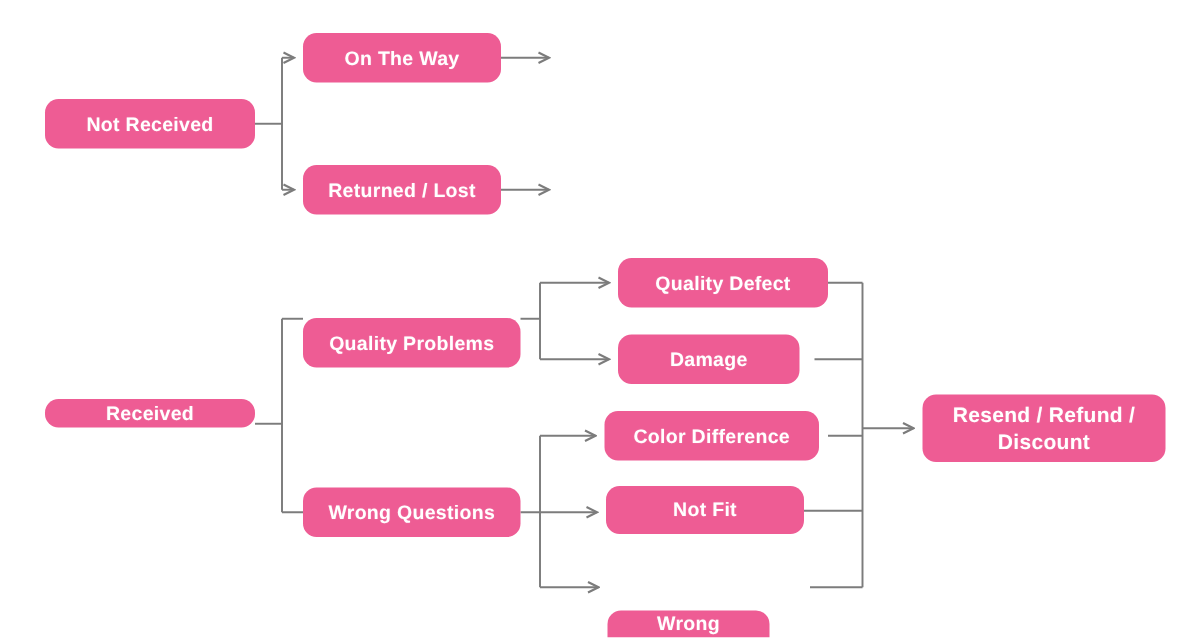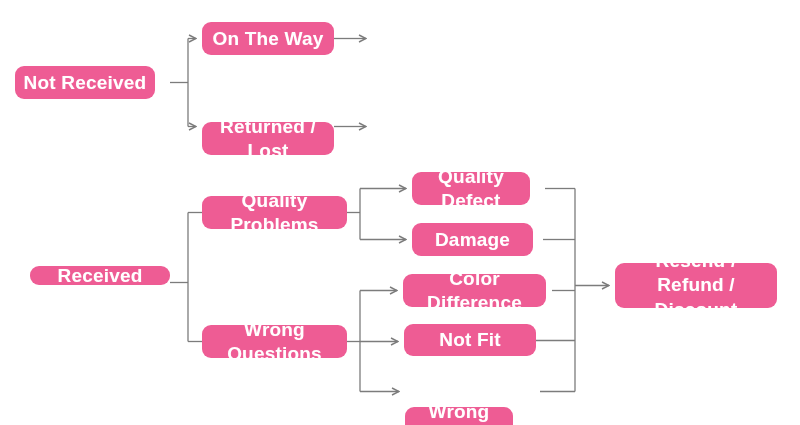--- a/index.html
+++ b/index.html
@@ -31,29 +31,29 @@
     box-sizing: border-box;
     background: #ee5c94;
     border-radius: 9px;
     color: #ffffff;
     display: flex;
     align-items: center;
     justify-content: center;
     text-align: center;
     font-family: "Liberation Sans", sans-serif;
     font-weight: bold;
-    font-size: 19px;
+    font-size: 13px;
     line-height: 1.22;
     letter-spacing: 0.2px;
     padding: 0 8px;
     text-shadow: 0 0 1px rgba(255,255,255,0.25);
     z-index: 2;
   }
   .node.two-line {
-    font-size: 19px;
+    font-size: 14px;
     line-height: 1.28;
     white-space: pre-line;
   }
 </style>
 </head>
 <body>
 
 <div id="canvas">
 
   <svg id="wires" viewBox="0 0 800 425" width="800" height="425" aria-hidden="true">
@@ -93,35 +93,35 @@
       <path d="M543,239.5 H575"></path>
       <path d="M552,290.5 H575"></path>
       <path d="M536,340.5 H575"></path>
       <path d="M540,391.5 H575"></path>
       <path d="M575,188.5 V391.5"></path>
 
       <path d="M575,285.5 H609" marker-end="url(#arw)"></path>
     </g>
   </svg>
 
-  <div class="node" style="left:15px; top:66px; width:140px; height:33px;">Not Received</div>
+  <div class="node" style="left:30px; top:66px; width:140px; height:33px;">Not Received</div>
 
   <div class="node" style="left:202px; top:22px; width:132px; height:33px;">On The Way</div>
 
 
-  <div class="node" style="left:202px; top:122px; width:132px; height:33px;">Returned / Lost</div>
+  <div class="node" style="left:202px; top:110px; width:132px; height:33px;">Returned / Lost</div>
 
 
   <div class="node" style="left:30px; top:266px; width:140px; height:19px;">Received</div>
 
-  <div class="node" style="left:202px; top:196px; width:145px; height:33px;">Quality Problems</div>
+  <div class="node" style="left:202px; top:212px; width:145px; height:33px;">Quality Problems</div>
 
   <div class="node" style="left:202px; top:325px; width:145px; height:33px;">Wrong Questions</div>
 
-  <div class="node" style="left:412px; top:172px; width:118px; height:33px;">Quality Defect</div>
+  <div class="node" style="left:412px; top:172px; width:140px; height:33px;">Quality Defect</div>
 
   <div class="node" style="left:412px; top:223px; width:121px; height:33px;">Damage</div>
 
   <div class="node" style="left:403px; top:274px; width:143px; height:33px;">Color Difference</div>
 
   <div class="node" style="left:404px; top:324px; width:132px; height:32px;">Not Fit</div>
 
   <div class="node" style="left:405px; top:375px; width:108px; height:33px;margin-top:32px;">Wrong Delivery</div>
 
   <div class="node two-line" style="left:615px; top:263px; width:162px; height:45px;">Resend / Refund /

